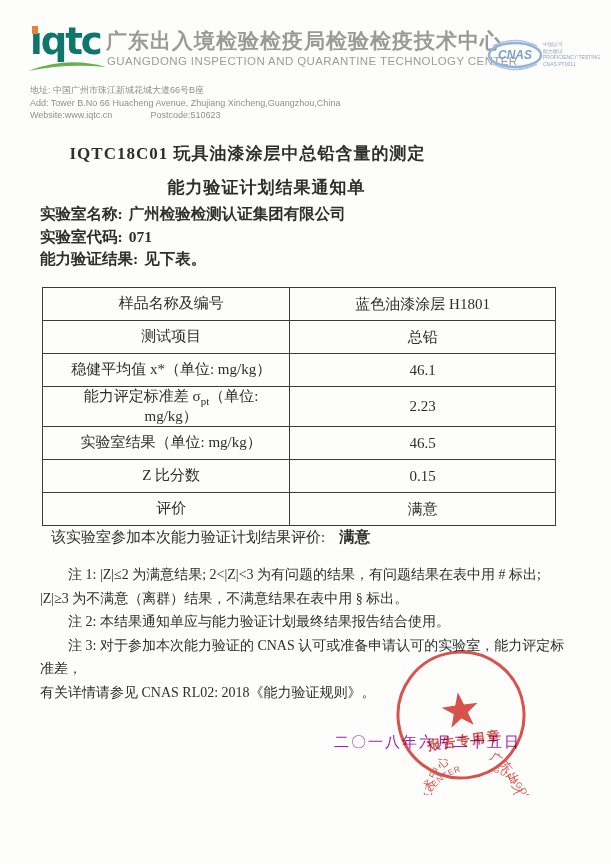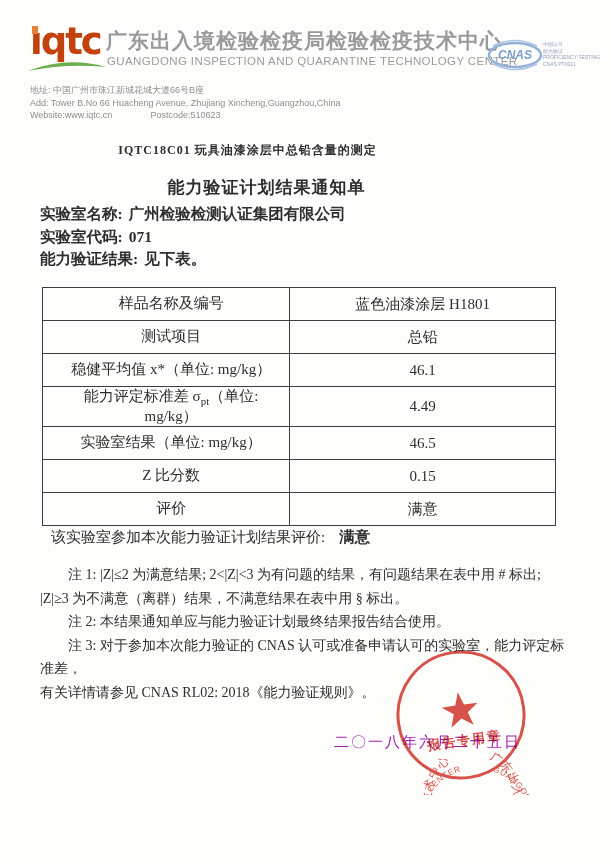--- a/index.html
+++ b/index.html
@@ -9,21 +9,21 @@
     font-family:"Liberation Serif","DejaVu Serif",serif;
     color:#2e2e2e;
   }
   .abs{position:absolute;}
 
   
   .logo-block{left:30px;top:24px;width:75px;height:50px;}
   .logo-text{
     font-family:"DejaVu Sans","Liberation Sans",sans-serif;
     font-weight:bold;font-size:37px;line-height:36px;letter-spacing:-2px;
-    color:#c2410c;position:relative;display:inline-block;
+    color:#0f766e;position:relative;display:inline-block;
   }
   .logo-dot{position:absolute;left:2px;top:2px;width:6px;height:8px;background:#e8813a;}
   .logo-swoosh{left:28px;top:60px;}
   .org-zh{
     left:106px;top:27px;width:390px;
     font-size:21px;font-weight:bold;letter-spacing:1px;color:#9a9a9a;
     white-space:nowrap;
   }
   .org-en{
     left:107px;top:55px;width:400px;
@@ -38,21 +38,21 @@
     font-size:5px;line-height:6.5px;color:#92a3bd;white-space:nowrap;
   }
 
   
   .contact{left:30px;top:84px;font-family:"Liberation Sans",sans-serif;
     font-size:9px;line-height:12.5px;color:#8f8f8f;}
   .contact .gap{display:inline-block;width:38px;}
 
   
   .doc-title1{left:0;top:142px;width:495px;text-align:center;
-    font-size:12px;font-weight:bold;letter-spacing:1px;}
+    font-size:17px;font-weight:bold;letter-spacing:1px;}
   .doc-title2{left:0;top:176px;width:533px;text-align:center;
     font-size:17px;font-weight:bold;letter-spacing:1px;}
 
   
   .info{left:40px;top:203px;font-size:15.5px;font-weight:bold;line-height:22.5px;}
   .info .val{margin-left:6px;margin-top:36px;}
 
   
   table.result{
     position:absolute;left:42px;top:287px;width:514px;
@@ -132,21 +132,21 @@
     <tr>
       <td class="c1"><span>测试项目</span><sub class="small"></sub><span></span></td>
       <td><span>总铅</span></td>
     </tr>
     <tr>
       <td class="c1"><span>稳健平均值 x*（单位: mg/kg）</span><sub class="small"></sub><span></span></td>
       <td><span>46.1</span></td>
     </tr>
     <tr>
       <td class="c1"><span>能力评定标准差 σ</span><sub class="small">pt</sub><span>（单位: mg/kg）</span></td>
-      <td><span>4.49</span></td>
+      <td><span>2.23</span></td>
     </tr>
     <tr>
       <td class="c1"><span>实验室结果（单位: mg/kg）</span><sub class="small"></sub><span></span></td>
       <td><span>46.5</span></td>
     </tr>
     <tr>
       <td class="c1"><span>Z 比分数</span><sub class="small"></sub><span></span></td>
       <td><span>0.15</span></td>
     </tr>
     <tr>

